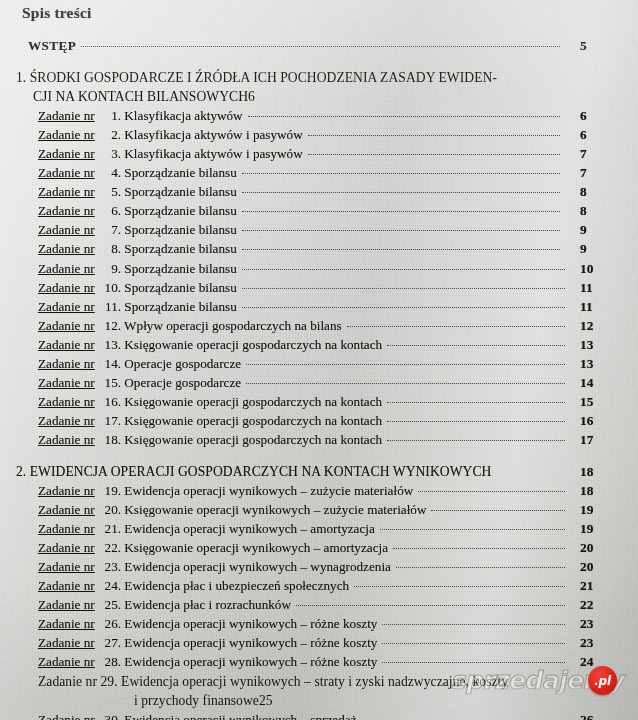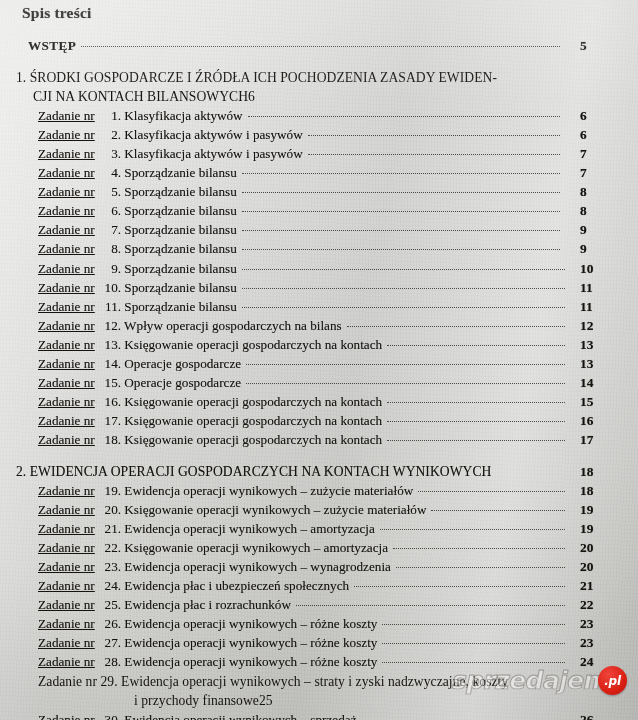--- a/index.html
+++ b/index.html
@@ -144,21 +144,20 @@
     width: 29px;
     height: 29px;
     border-radius: 50%;
     background: radial-gradient(circle at 36% 30%, #f0443a 0%, #d91e12 62%, #b2150c 100%);
     z-index: 7;
     box-shadow: 0 1px 2px rgba(0,0,0,0.30);
     display: flex;
     align-items: center;
     justify-content: center;
     pointer-events: none;
-    margin-left: 10px;
   }
   #wm-badge span {
     font-family: "DejaVu Sans", sans-serif;
     font-size: 12px;
     font-weight: bold;
     font-style: italic;
     color: #ffffff;
     letter-spacing: -0.2px;
     line-height: 1;
   }

